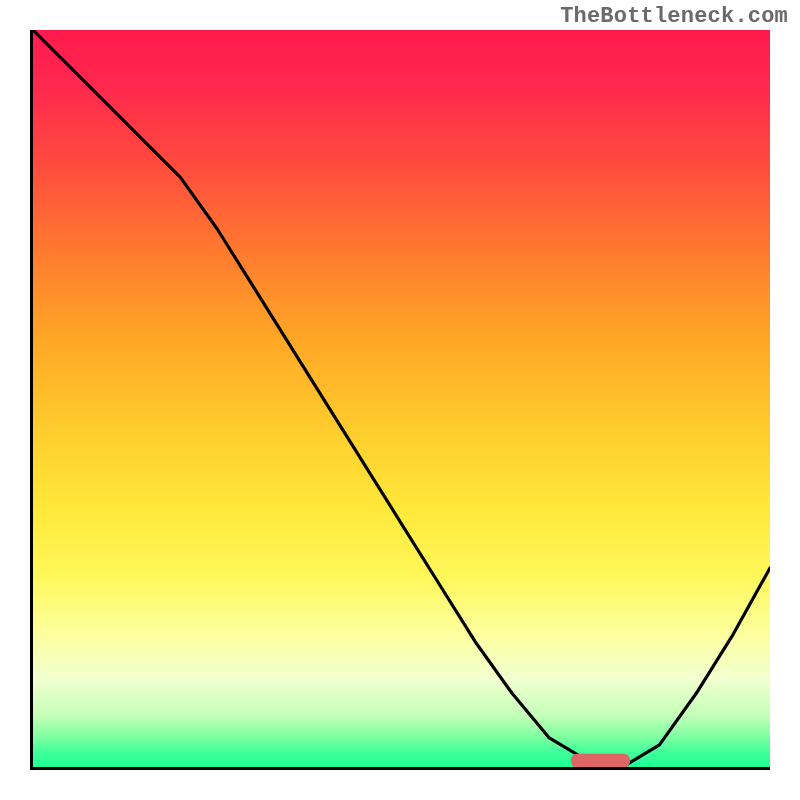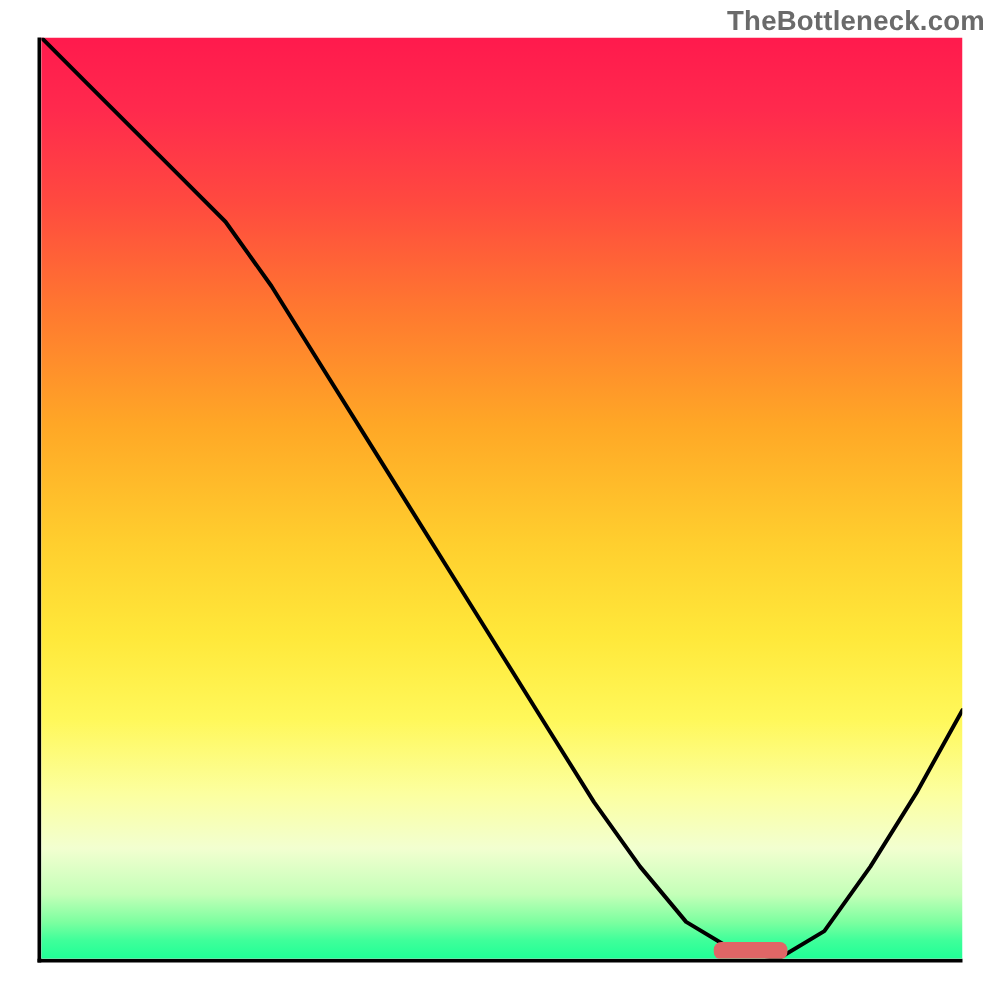--- a/index.html
+++ b/index.html
@@ -17,20 +17,21 @@
     height: 800px;
   }
   .watermark {
     position: absolute;
     top: 4px;
     right: 12px;
     font-size: 22px;
     font-weight: bold;
     color: #6a6a6a;
     letter-spacing: 0.2px;
+    font-family: Liberation Mono, monospace;
   }
   .plot-area {
     position: absolute;
     left: 30px;
     top: 30px;
     width: 740px;
     height: 740px;
     overflow: hidden;
     border-left: 3px solid #000;
     border-bottom: 3px solid #000;

